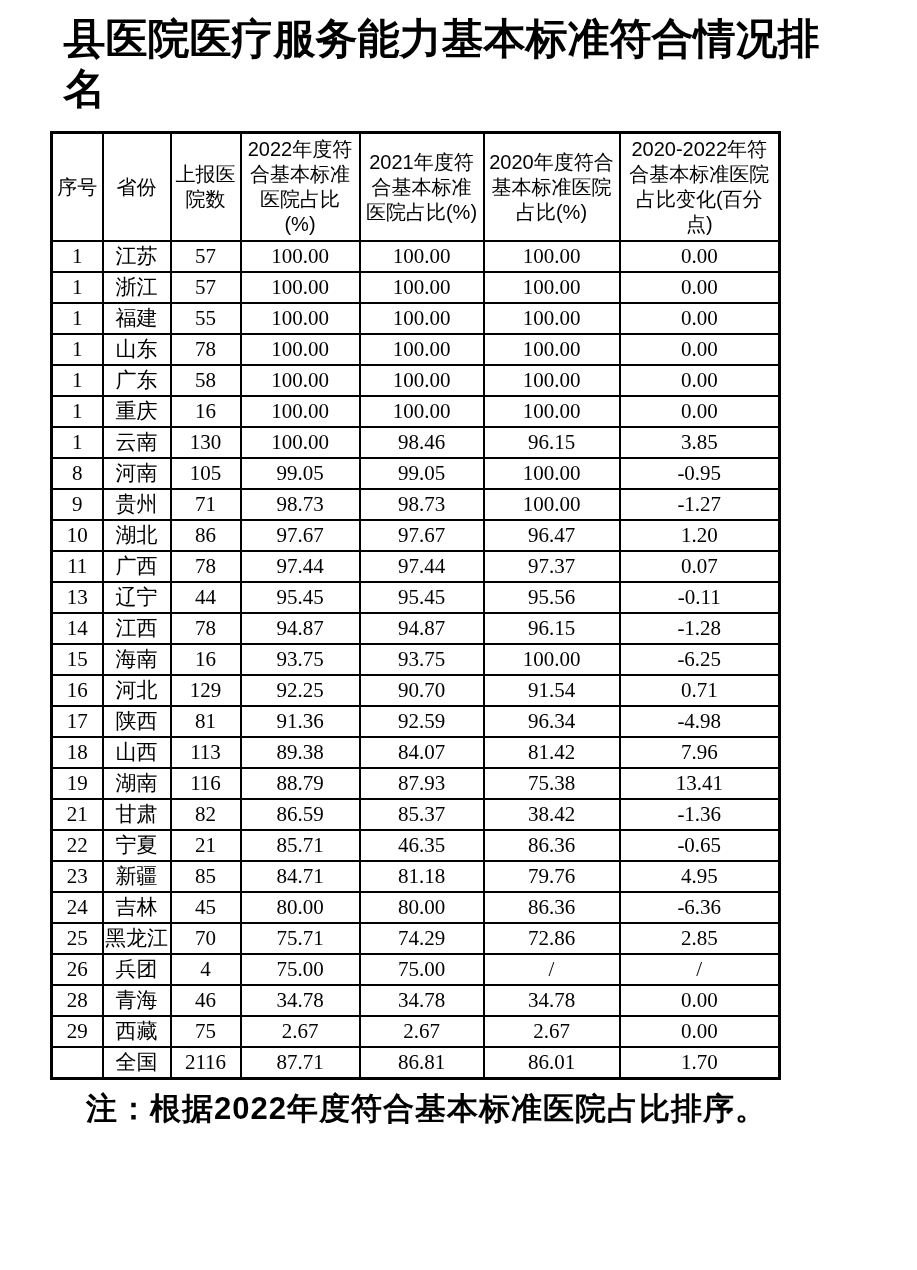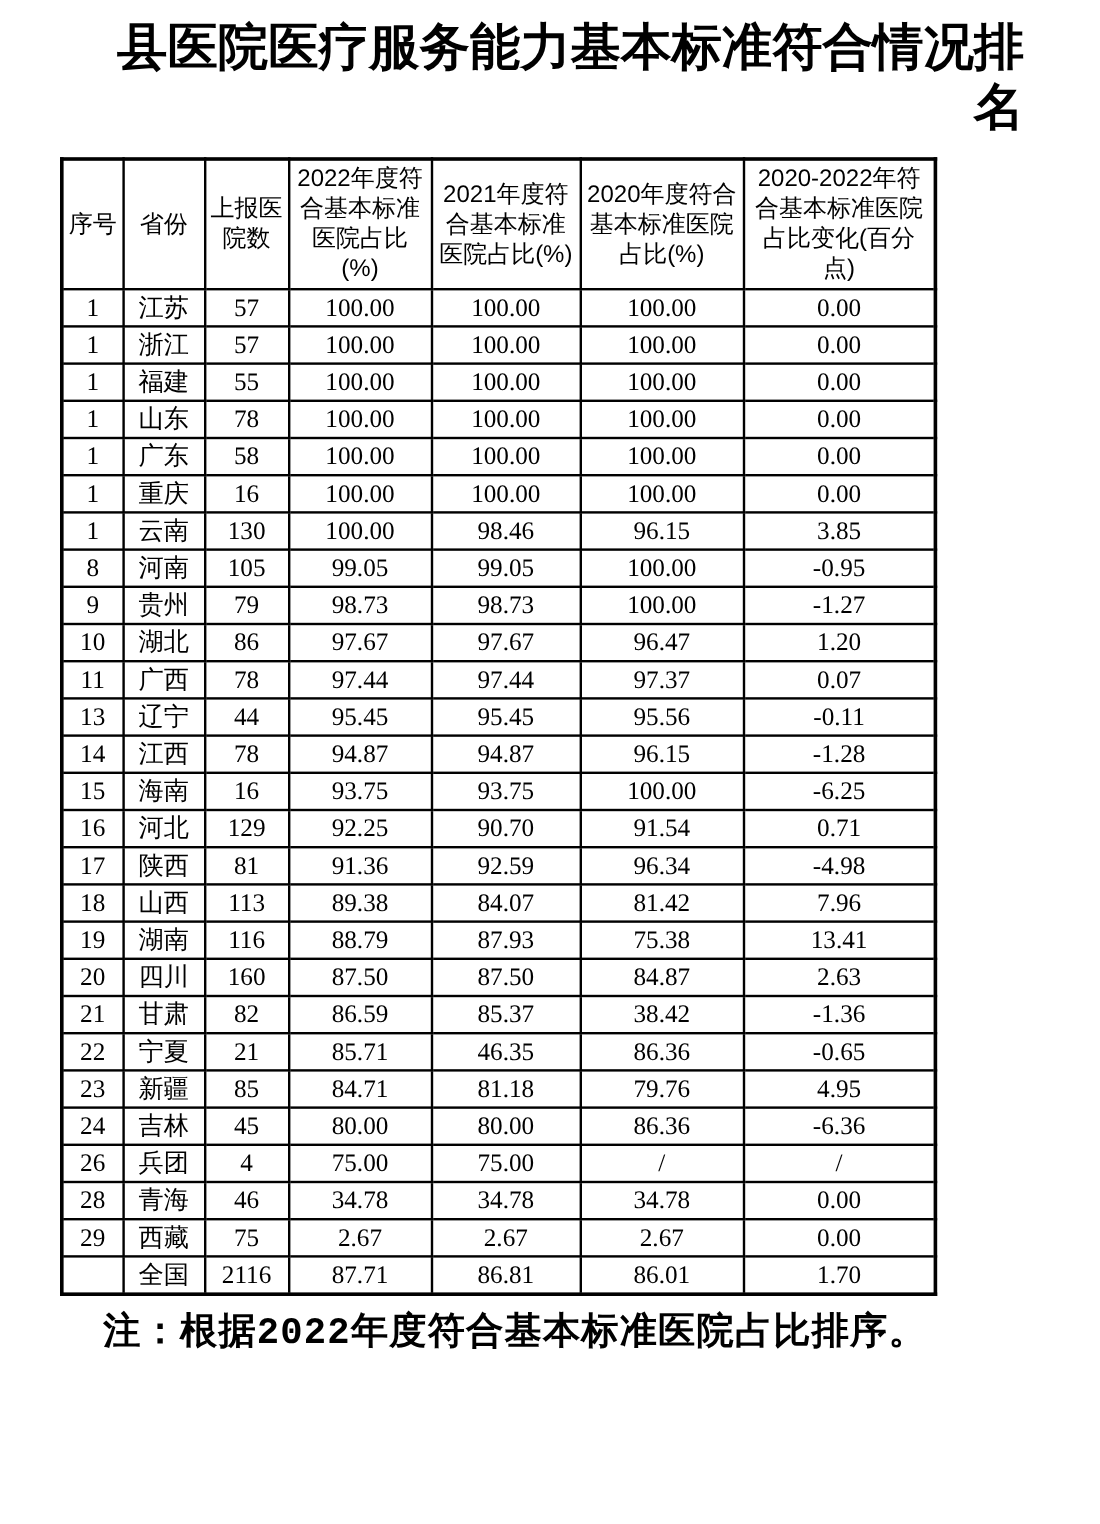--- a/index.html
+++ b/index.html
@@ -13,21 +13,21 @@
     height: 1270px;
     position: relative;
     font-family: "Liberation Serif", "DejaVu Serif", serif;
     overflow: hidden;
   }
   .title {
     font-family: "Liberation Sans", "DejaVu Sans", sans-serif;
     font-weight: bold;
     font-size: 42px;
     line-height: 1.18;
-    text-align: right;
+    text-align: left;
     width: 790px;
     margin: 14px auto 0 auto;
     letter-spacing: 0px;
   }
   table.ranking {
     border-collapse: collapse;
     table-layout: fixed;
     margin: 18px 0 0 50px;
     border: 3px solid #000000;
   }
@@ -49,21 +49,21 @@
     word-break: break-all;
   }
   table.ranking tbody td {
     font-family: "Liberation Serif", "DejaVu Serif", serif;
     font-size: 21px;
     height: 29px;
     line-height: 29px;
     white-space: nowrap;
   }
   .note {
-    font-family: Liberation Mono, monospace;
+    font-family: Liberation Sans, sans-serif;
     font-weight: 600;
     font-size: 31px;
     margin: 8px 0 0 86px;
     letter-spacing: 1px;
   }
 </style>
 </head>
 <body>
 
 <h1 class="title">县医院医疗服务能力基本标准符合情况排名</h1>
@@ -158,21 +158,21 @@
         <td>河南</td>
         <td>105</td>
         <td>99.05</td>
         <td>99.05</td>
         <td>100.00</td>
         <td>-0.95</td>
       </tr>
       <tr>
         <td>9</td>
         <td>贵州</td>
-        <td>79</td>
+        <td>71</td>
         <td>98.73</td>
         <td>98.73</td>
         <td>100.00</td>
         <td>-1.27</td>
       </tr>
       <tr>
         <td>10</td>
         <td>湖北</td>
         <td>86</td>
         <td>97.67</td>
@@ -246,29 +246,20 @@
       <tr>
         <td>19</td>
         <td>湖南</td>
         <td>116</td>
         <td>88.79</td>
         <td>87.93</td>
         <td>75.38</td>
         <td>13.41</td>
       </tr>
       <tr>
-        <td>20</td>
-        <td>四川</td>
-        <td>160</td>
-        <td>87.50</td>
-        <td>87.50</td>
-        <td>84.87</td>
-        <td>2.63</td>
-      </tr>
-      <tr>
         <td>21</td>
         <td>甘肃</td>
         <td>82</td>
         <td>86.59</td>
         <td>85.37</td>
         <td>38.42</td>
         <td>-1.36</td>
       </tr>
       <tr>
         <td>22</td>
@@ -291,20 +282,29 @@
       <tr>
         <td>24</td>
         <td>吉林</td>
         <td>45</td>
         <td>80.00</td>
         <td>80.00</td>
         <td>86.36</td>
         <td>-6.36</td>
       </tr>
       <tr>
+        <td>25</td>
+        <td>黑龙江</td>
+        <td>70</td>
+        <td>75.71</td>
+        <td>74.29</td>
+        <td>72.86</td>
+        <td>2.85</td>
+      </tr>
+      <tr>
         <td>26</td>
         <td>兵团</td>
         <td>4</td>
         <td>75.00</td>
         <td>75.00</td>
         <td>/</td>
         <td>/</td>
       </tr>
       <tr>
         <td>28</td>

